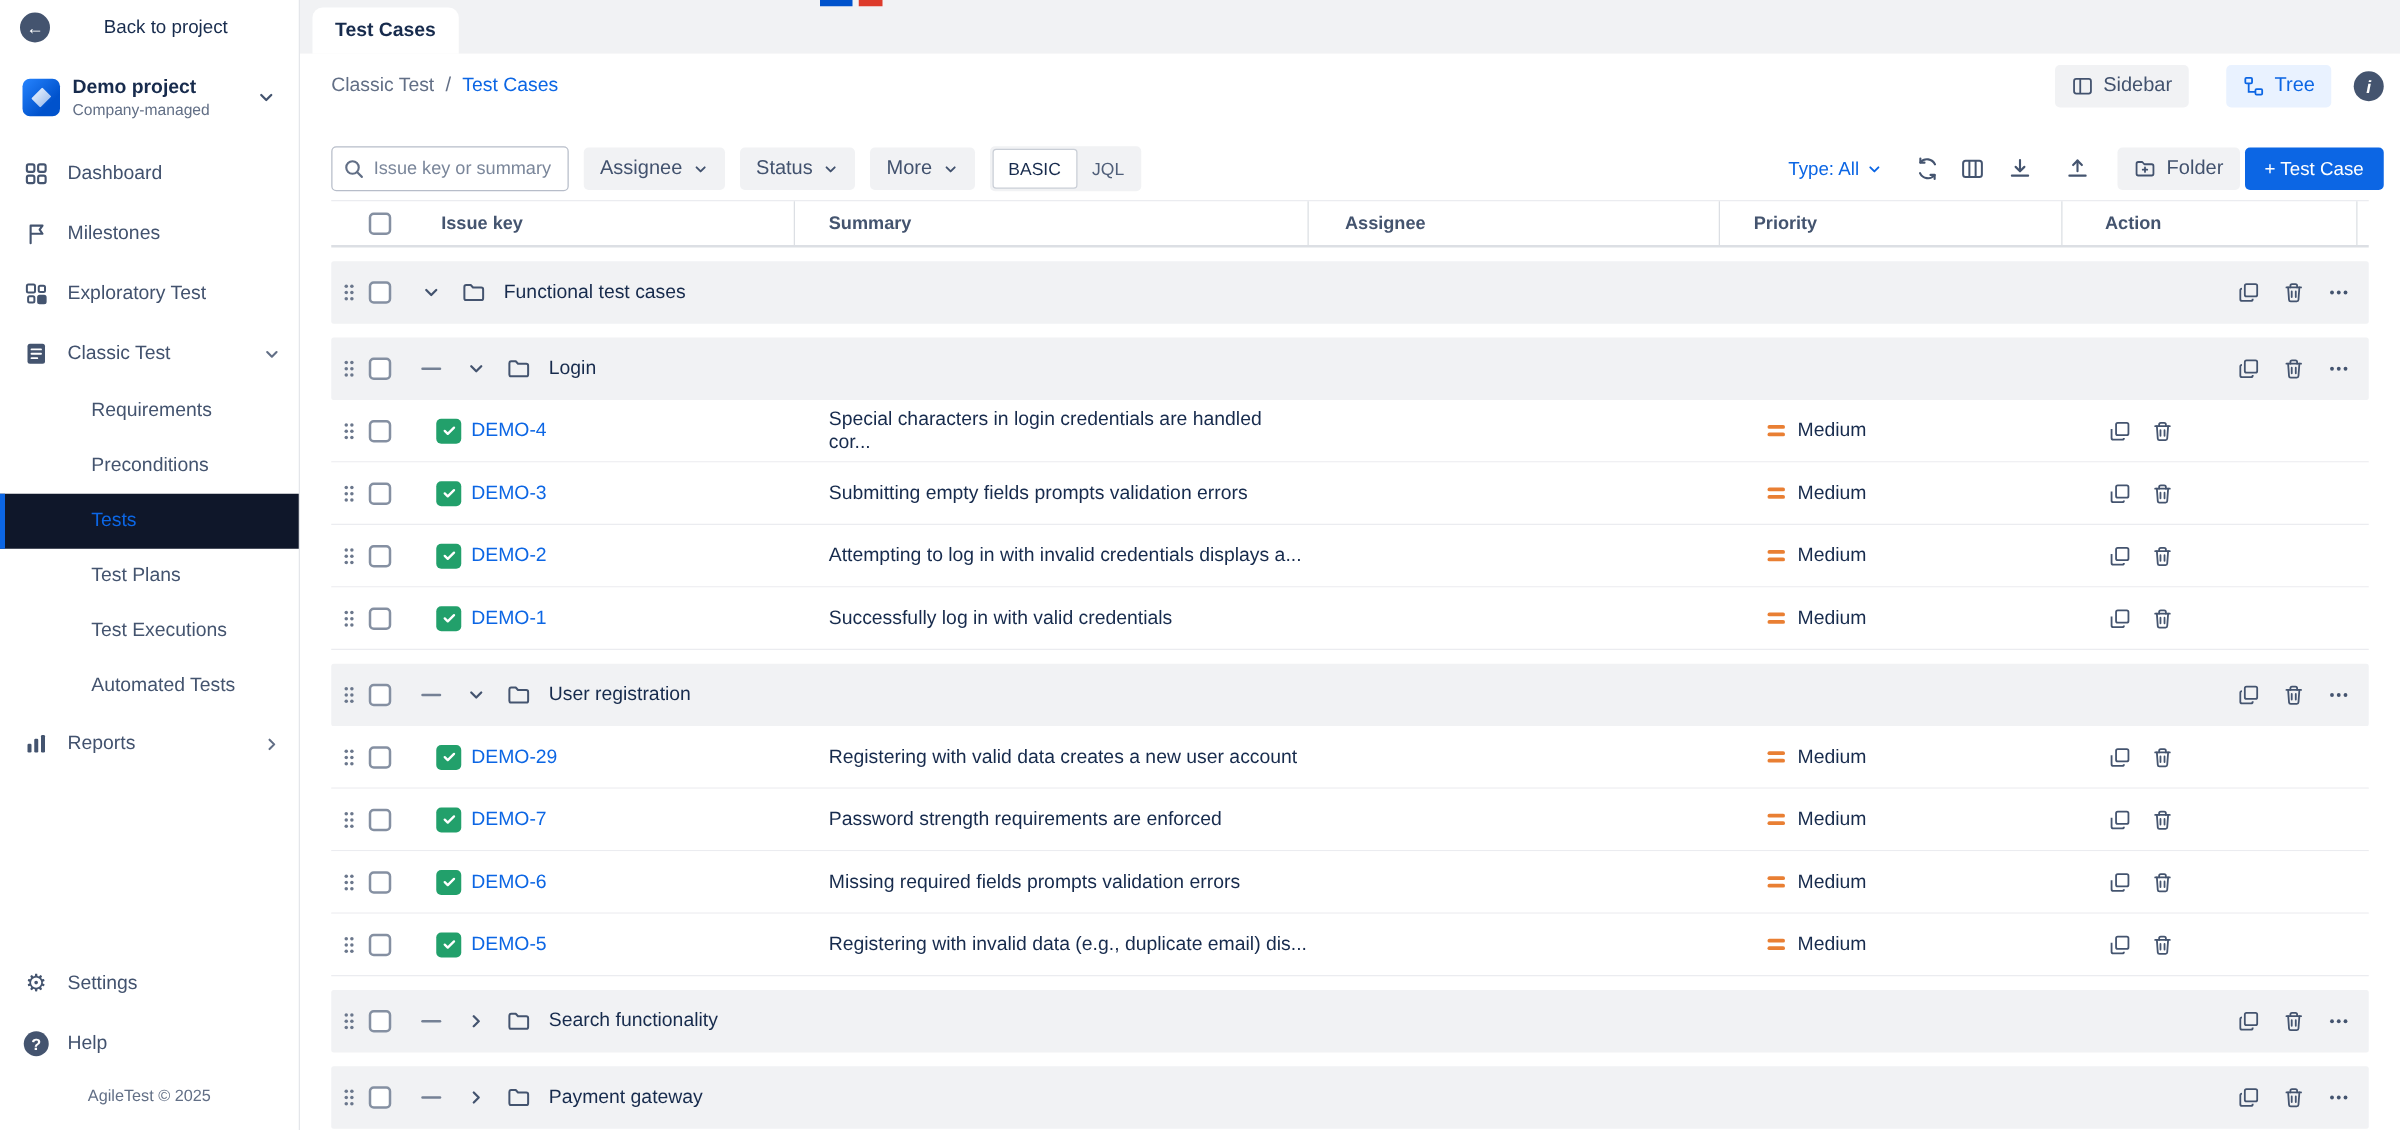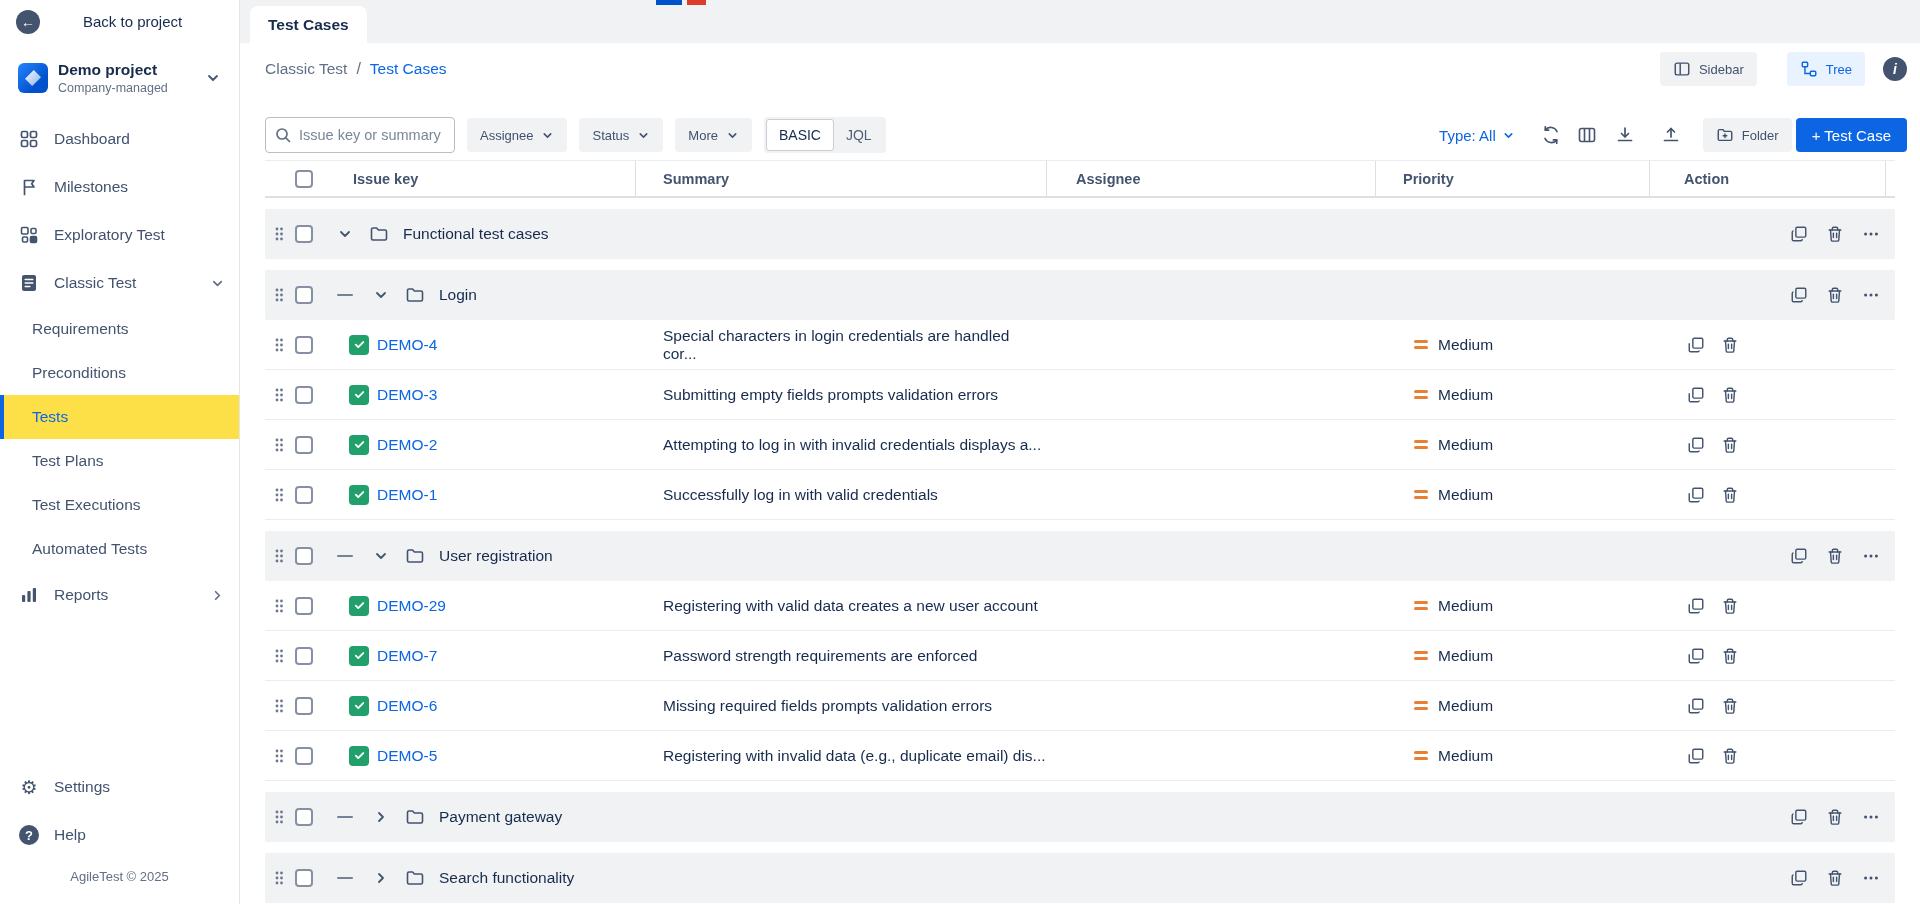--- a/index.html
+++ b/index.html
@@ -28,43 +28,43 @@
                    background:linear-gradient(135deg,rgba(255,255,255,.95),rgba(255,255,255,.55)); clip-path:polygon(0 55%,55% 0,100% 45%,45% 100%); }
   .sb-proj-text { display:flex; flex-direction:column; gap:2px; min-width:0; }
   .sb-proj-name { font-size:15.5px; font-weight:700; color:#172b4d; }
   .sb-proj-type { font-size:12.5px; color:#626f86; }
   .sb-proj-chev { margin-left:auto; color:#44546f; }
   .nav { margin-top:10px; }
   .nav-item { height:48px; display:flex; align-items:center; gap:14px; padding:0 14px 0 18px; color:#44546f; cursor:pointer; }
   .nav-item .nicon { width:22px; display:flex; justify-content:center; color:#44546f; flex:0 0 auto; }
   .nav-item .nlabel { font-size:15.5px; color:#42526e; }
   .nav-item .nchev { margin-left:auto; color:#626f86; }
-  .subnav .sub-item { height:44px; display:flex; align-items:center; padding-left:32px; font-size:15.5px; color:#44546f; cursor:pointer; position:relative; }
-  .subnav .sub-item.active { background:#fde047; color:#0c66e4; }
+  .subnav .sub-item { height:44px; display:flex; align-items:center; padding-left:73px; font-size:15.5px; color:#44546f; cursor:pointer; position:relative; }
+  .subnav .sub-item.active { background:#0f172a; color:#0c66e4; }
   .subnav .sub-item.active::before { content:""; position:absolute; left:0; top:0; bottom:0; width:4px; background:#0c66e4; }
   .sb-bottom { margin-top:auto; padding-bottom:8px; }
   .gear-glyph { font-size:19px; line-height:1; }
   .help-circle { width:20px; height:20px; border-radius:50%; background:#44546f; color:#fff; font-size:13px; font-weight:700;
                  display:flex; align-items:center; justify-content:center; }
   .sb-copy { text-align:center; font-size:13px; color:#626f86; padding:10px 0 12px 0; }
 
   
   .main { margin-left:240px; height:904px; display:flex; flex-direction:column; }
   .tabbar { height:43px; background:#f1f2f4; display:flex; align-items:flex-end; padding-left:10px; flex:0 0 auto; }
   .tab { height:37px; background:#fff; border-radius:8px 8px 0 0; display:flex; align-items:center; padding:0 18px;
          font-size:15.5px; font-weight:700; color:#172b4d; cursor:pointer; }
   .content { background:#fff; flex:1; padding:0 13px 0 25px; }
 
   .page-head { margin-top:8px; height:36px; display:flex; align-items:center; }
   .crumb { font-size:15.5px; color:#626f86; cursor:pointer; }
   .crumb-sep { margin:0 9px; color:#626f86; }
   .crumb-cur { font-size:15.5px; color:#0c66e4; cursor:pointer; }
   .head-right { margin-left:auto; display:flex; align-items:center; }
   .btn { height:34px; border:none; border-radius:4px; display:inline-flex; align-items:center; gap:8px;
-         padding:16px 13px; font-size:13px; font-family:inherit; cursor:pointer; background:#f1f2f4; color:#42526e; }
+         padding:16px 13px; font-size:16px; font-family:inherit; cursor:pointer; background:#f1f2f4; color:#42526e; }
   .btn.blue-light { background:#e9f2ff; color:#0c66e4; margin-left:30px; }
   .info-circle { width:24px; height:24px; border-radius:50%; background:#44546f; color:#fff; margin-left:18px;
                  display:flex; align-items:center; justify-content:center; font-size:14px; font-weight:700; font-style:italic; cursor:pointer; }
 
   
   .toolbar { margin-top:30px; height:36px; display:flex; align-items:center; }
   .search-wrap { position:relative; width:190px; height:36px; }
   .search-wrap input { width:100%; height:100%; border:1px solid #b7bdc9; border-radius:4px; padding:0 8px 0 33px;
                        font-size:14.5px; font-family:inherit; color:#172b4d; outline:none; }
   .search-wrap input::placeholder { color:#7a869a; }
@@ -975,21 +975,21 @@
     <span class="chev-ic collapsed">
       <svg width="16" height="16" viewBox="0 0 16 16">
                 <path d="M4 6l4 4 4-4" fill="none" stroke="currentColor" stroke-width="1.8" stroke-linecap="round" stroke-linejoin="round"></path>
               </svg>
     </span>
     <span class="fold-ic">
       <svg width="20" height="20" viewBox="0 0 20 20">
                 <path d="M2.5 5.5A1.5 1.5 0 0 1 4 4h3.6l1.8 2h6.6a1.5 1.5 0 0 1 1.5 1.5v7A1.5 1.5 0 0 1 16 16H4a1.5 1.5 0 0 1-1.5-1.5z" fill="none" stroke="currentColor" stroke-width="1.6" stroke-linejoin="round"></path>
               </svg>
     </span>
-    <span class="fname">Payment gateway</span>
+    <span class="fname">Search functionality</span>
     <span class="actions">
       <span class="act-ic">
         <svg width="18" height="18" viewBox="0 0 20 20">
                   <g fill="none" stroke="currentColor" stroke-width="1.6" stroke-linejoin="round">
                     <rect x="6.5" y="2.5" width="11" height="11" rx="1.5"></rect>
                     <path d="M13.5 16.5v-1M2.5 8A1.5 1.5 0 0 1 4 6.5h0M2.5 8v8A1.5 1.5 0 0 0 4 17.5h8a1.5 1.5 0 0 0 1.5-1.5"></path>
                   </g>
                 </svg>
       </span>
       <span class="act-ic">
@@ -1025,21 +1025,21 @@
     <span class="chev-ic collapsed">
       <svg width="16" height="16" viewBox="0 0 16 16">
                 <path d="M4 6l4 4 4-4" fill="none" stroke="currentColor" stroke-width="1.8" stroke-linecap="round" stroke-linejoin="round"></path>
               </svg>
     </span>
     <span class="fold-ic">
       <svg width="20" height="20" viewBox="0 0 20 20">
                 <path d="M2.5 5.5A1.5 1.5 0 0 1 4 4h3.6l1.8 2h6.6a1.5 1.5 0 0 1 1.5 1.5v7A1.5 1.5 0 0 1 16 16H4a1.5 1.5 0 0 1-1.5-1.5z" fill="none" stroke="currentColor" stroke-width="1.6" stroke-linejoin="round"></path>
               </svg>
     </span>
-    <span class="fname">Search functionality</span>
+    <span class="fname">Payment gateway</span>
     <span class="actions">
       <span class="act-ic">
         <svg width="18" height="18" viewBox="0 0 20 20">
                   <g fill="none" stroke="currentColor" stroke-width="1.6" stroke-linejoin="round">
                     <rect x="6.5" y="2.5" width="11" height="11" rx="1.5"></rect>
                     <path d="M13.5 16.5v-1M2.5 8A1.5 1.5 0 0 1 4 6.5h0M2.5 8v8A1.5 1.5 0 0 0 4 17.5h8a1.5 1.5 0 0 0 1.5-1.5"></path>
                   </g>
                 </svg>
       </span>
       <span class="act-ic">

